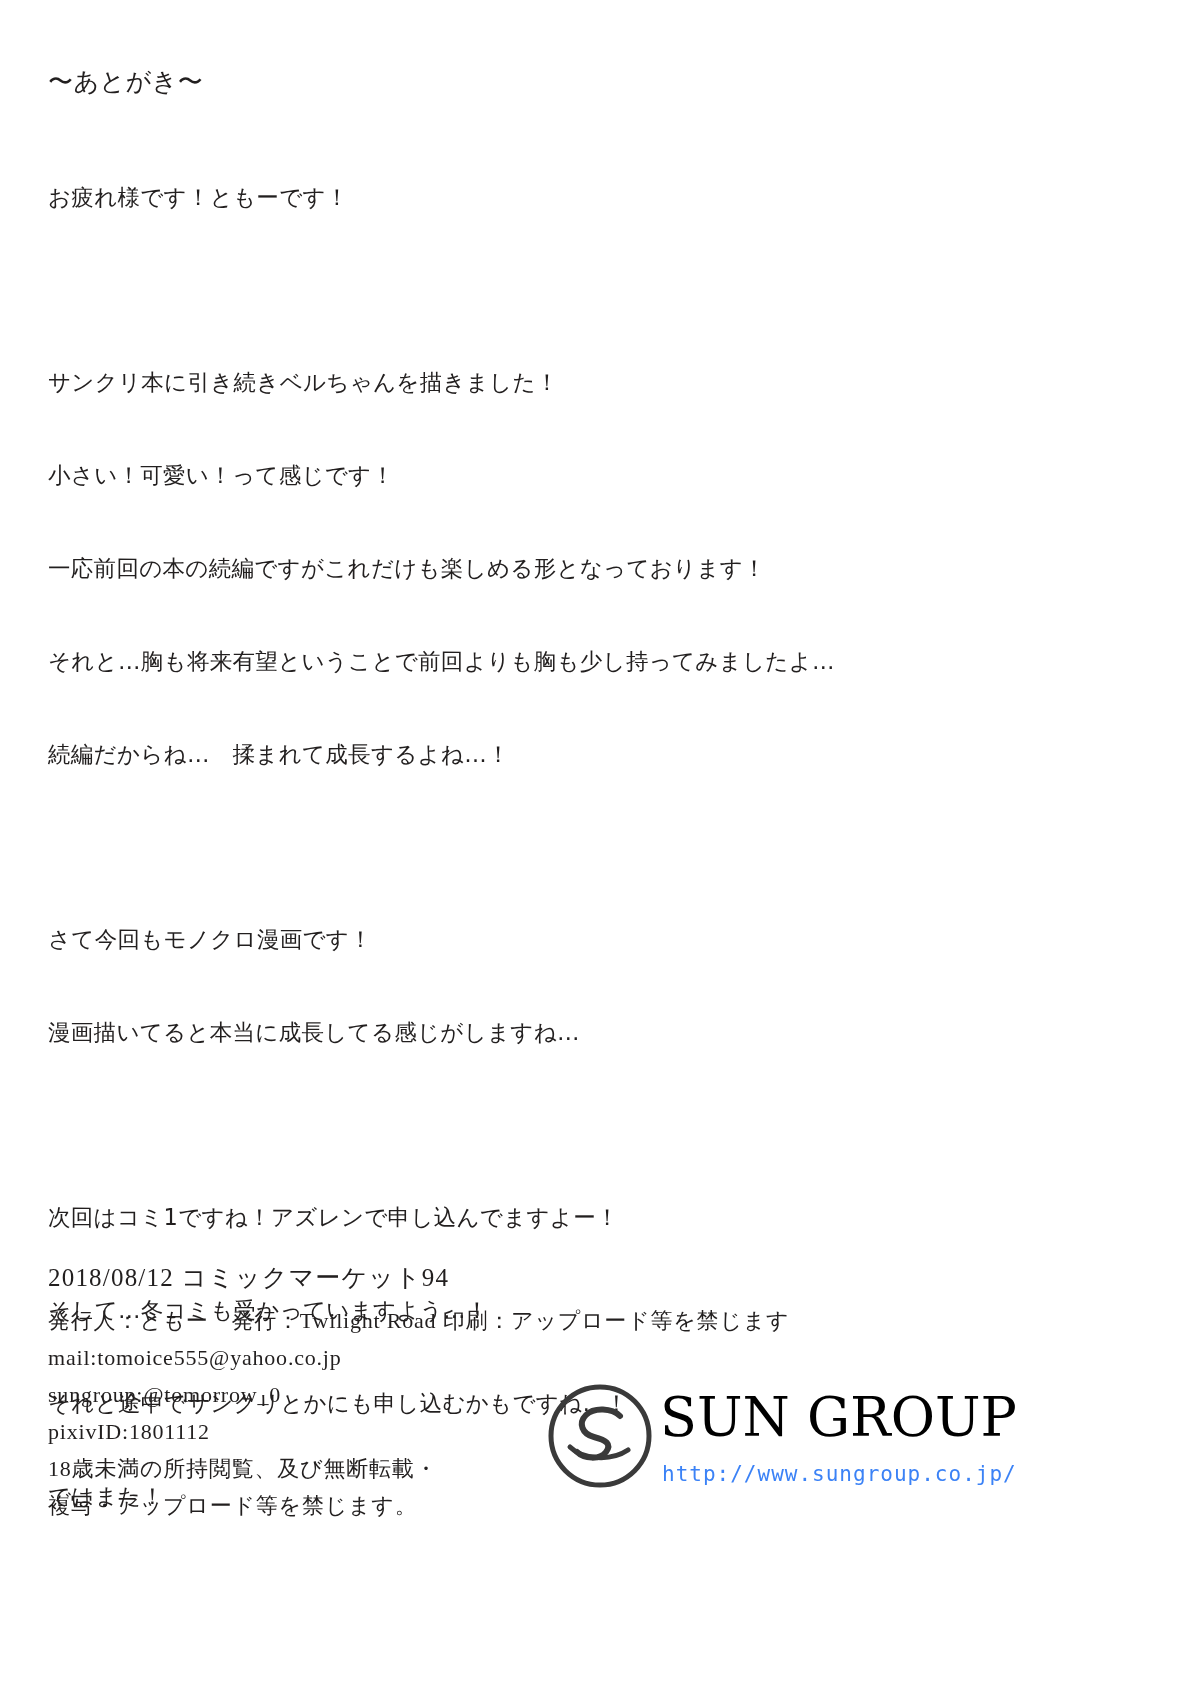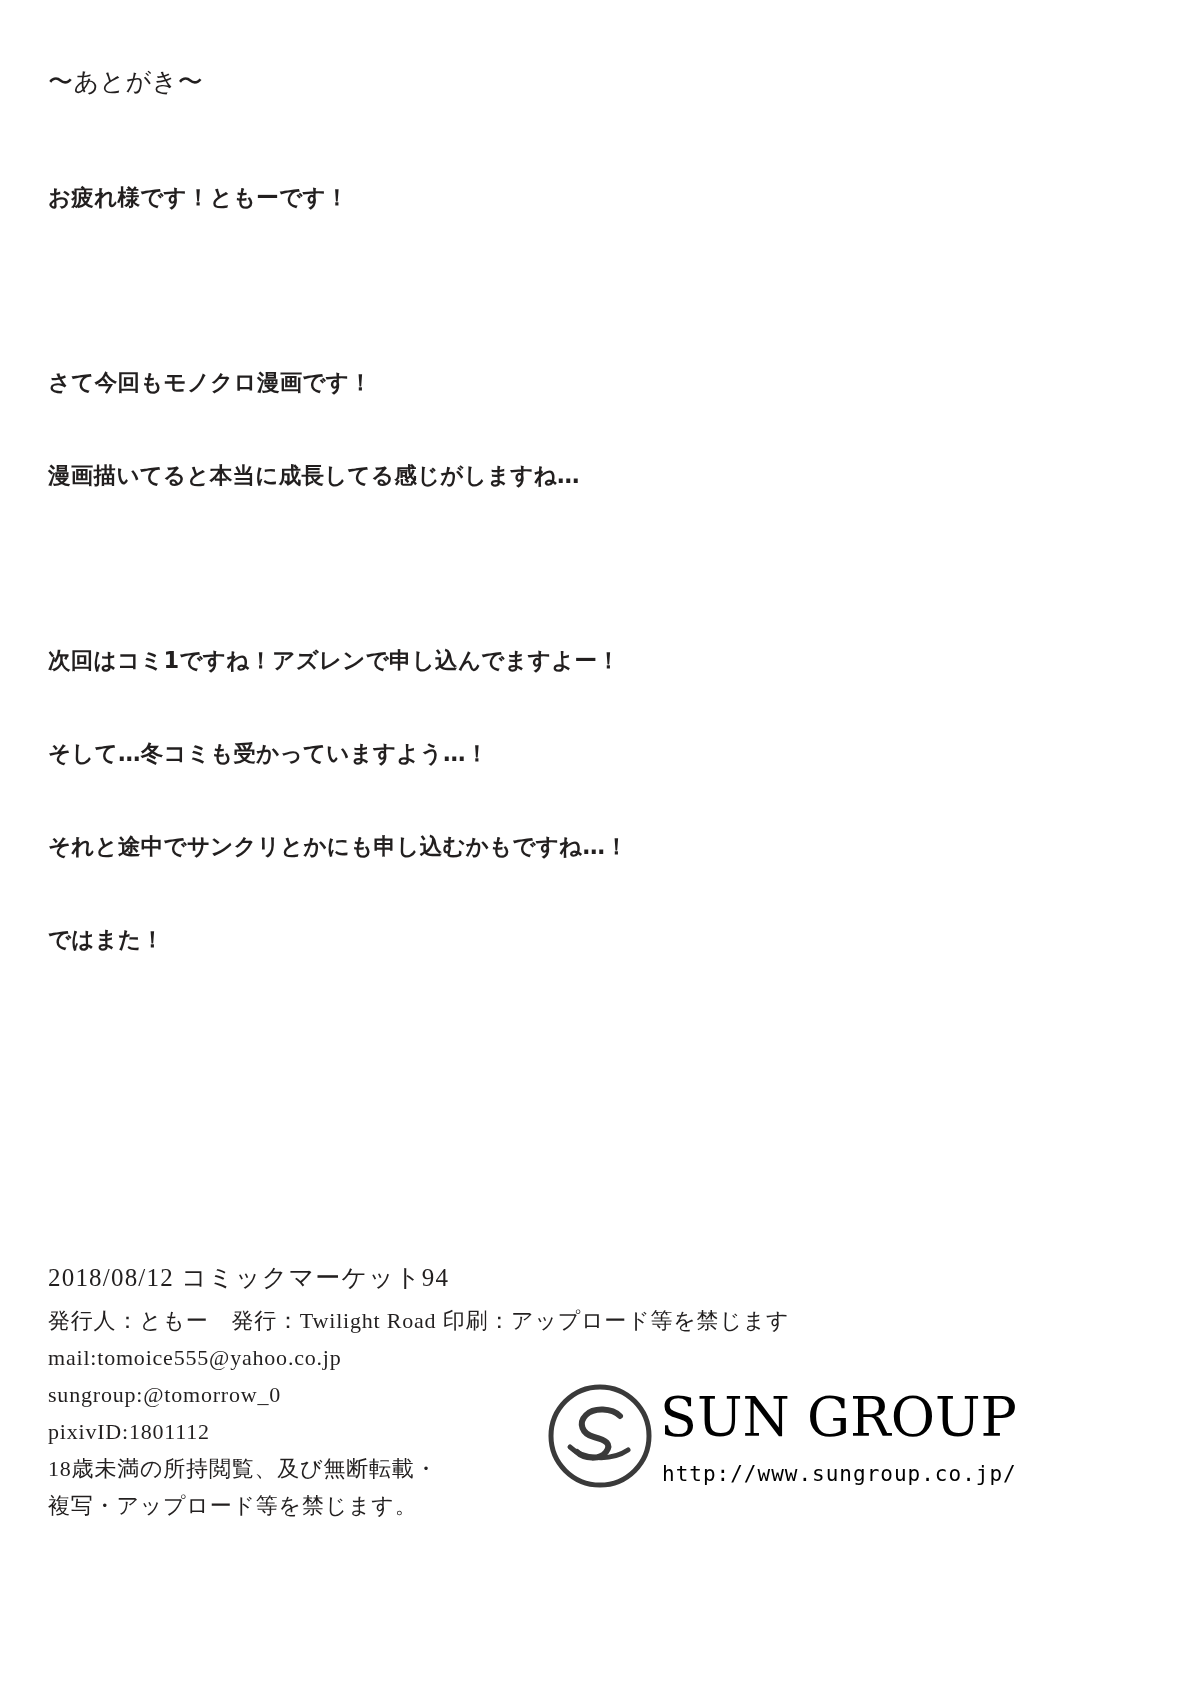--- a/index.html
+++ b/index.html
@@ -36,21 +36,20 @@
     letter-spacing: 0.5px;
     margin-bottom: 18px;
     white-space: pre;
   }
   .para {
     font-size: 22.5px;
     line-height: 31px;
     letter-spacing: 0.3px;
     white-space: pre-wrap;
     margin: 0 0 30px 0;
-    font-weight: bold;
   }
   .para .line { display: block; }
 
   
   .colophon {
     position: absolute;
     left: 48px;
     top: 1258px;
     width: 1110px;
     font-family: Liberation Serif, serif;
@@ -100,36 +99,43 @@
     color: #000000;
     white-space: pre;
   }
   .sun-logo .url {
     position: absolute;
     left: 114px;
     top: 82px;
     font-family: "DejaVu Sans Mono", monospace;
     font-size: 21px;
     letter-spacing: 1px;
-    color: #000000;
+    color: #3b82f6;
     white-space: pre;
   }
 </style>
 </head>
 <body>
 
 <div class="page">
 
   <div class="afterword">
     <div class="afterword-title">〜あとがき〜</div>
 
     <div class="para">
       <span class="line">お疲れ様です！ともーです！</span>
     </div>
 
+    <div class="para">
+      <span class="line">サンクリ本に引き続きベルちゃんを描きました！</span>
+      <span class="line">小さい！可愛い！って感じです！</span>
+      <span class="line">一応前回の本の続編ですがこれだけも楽しめる形となっております！</span>
+      <span class="line">それと…胸も将来有望ということで前回よりも胸も少し持ってみましたよ…</span>
+      <span class="line">続編だからね…　揉まれて成長するよね…！</span>
+    </div>
 
     <div class="para">
       <span class="line">さて今回もモノクロ漫画です！</span>
       <span class="line">漫画描いてると本当に成長してる感じがしますね…</span>
     </div>
 
     <div class="para">
       <span class="line">次回はコミ1ですね！アズレンで申し込んでますよー！</span>
       <span class="line">そして…冬コミも受かっていますよう…！</span>
       <span class="line">それと途中でサンクリとかにも申し込むかもですね…！</span>

